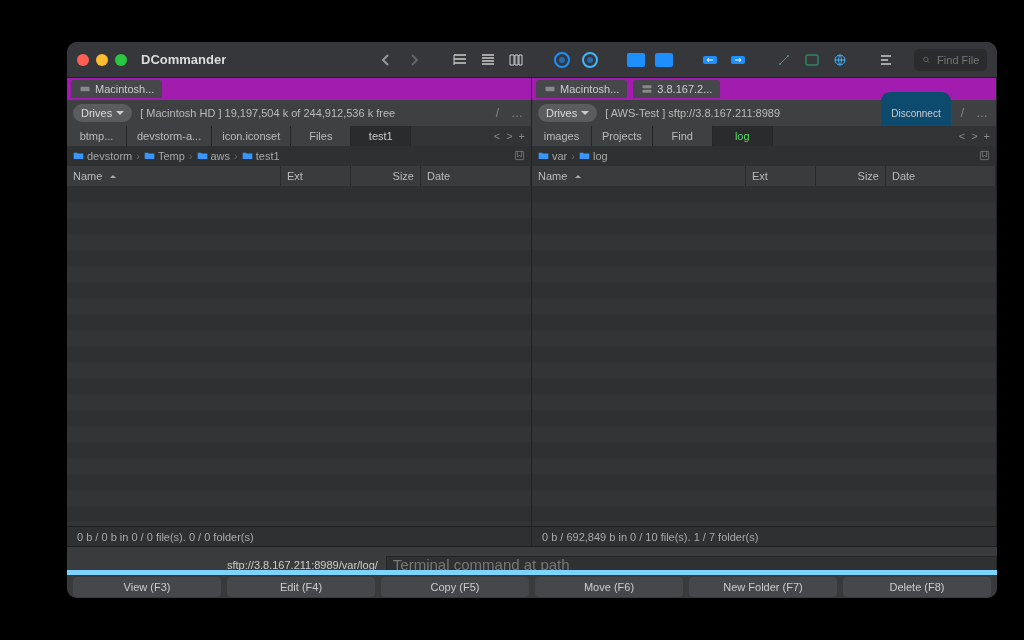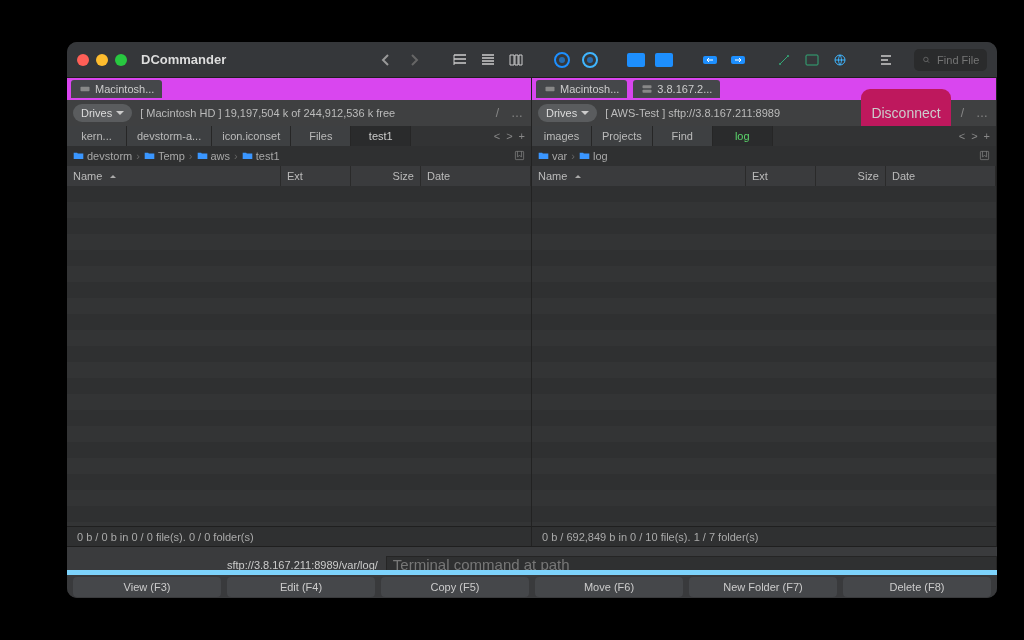--- a/index.html
+++ b/index.html
@@ -38,37 +38,37 @@
   .tb-btn svg { width:16px; height:16px; }
   .search-box {
     display:flex; align-items:center; gap:6px;
     background:#2a2b2c; border-radius:5px; padding:3px 8px;
     color:#8a8a8a; width:110px; height:22px;
   }
   .search-box svg{width:12px;height:12px}
   .search-box input{background:none;border:none;outline:none;color:#ccc;font-size:11px;width:100%}
 
   
-  .device-row { height:22px; background:#d946ef; display:flex; }
+  .device-row { height:22px; background:#a21caf; display:flex; }
   .device-half { flex:1; display:flex; align-items:center; gap:6px; padding:0 4px; border-right:1px solid #222;}
   .device-tab {
     display:flex; align-items:center; gap:4px;
     background:#45474a; height:18px; padding:0 8px;
     border-radius:3px 3px 0 0; font-size:11px; color:#ccc;
   }
   .device-tab svg{width:12px;height:12px}
   
   .info-row { height:26px; display:flex; }
   .info-half { flex:1; display:flex; align-items:center; gap:8px; padding:0 6px; border-right:1px solid #222; background:#3f4041;}
   .drives-btn {
     background:#5a5c5e; padding:2px 8px; border-radius:9px; font-size:11px; color:#ddd;
     display:flex; align-items:center; gap:4px; height:18px;
   }
   .drives-btn::after{content:"";border:4px solid transparent;border-top-color:#ccc;margin-top:4px}
-  .pill-btn{background:#be185d;border-radius:9px;padding:16px 10px;font-size:14px;color:#ccc}
+  .pill-btn{background:#0c4a6e;border-radius:9px;padding:16px 10px;font-size:10px;color:#ccc}
   .chev{color:#888;font-size:12px;padding:0 2px}
   .info-text{font-size:11px;color:#bbb;white-space:nowrap;overflow:hidden}
 
   
   .dtabs-row{height:20px;display:flex}
   .dtabs-half{flex:1;display:flex;align-items:stretch;border-right:1px solid #222;background:#323334;font-size:11px}
   .dtab{padding:0 10px;display:flex;align-items:center;background:#3e4042;border-right:1px solid #262626;color:#bbb; min-width:60px; justify-content:center}
   .dtab.active{color:#5ad46a;background:#2a2b2c}
   .dtab.active-left{color:#ccc;background:#2a2b2c}
   .dtabs-ctrl{display:flex;align-items:center;padding:0 6px;gap:6px;color:#888}
@@ -275,21 +275,21 @@
       <div class="info-text">[ AWS-Test ]  sftp://3.8.167.211:8989</div>
       <div style="flex:1"></div>
       <div class="pill-btn">Disconnect</div>
       <span class="chev">/</span>
       <span class="chev">…</span>
     </div>
   </div>
 
   <div class="dtabs-row">
     <div class="dtabs-half" id="dtabs-left" style="justify-content: flex-start;">
-        <div class="dtab">kern...</div>
+        <div class="dtab">btmp...</div>
         <div class="dtab">devstorm-a...</div>
         <div class="dtab">icon.iconset</div>
         <div class="dtab">Files</div>
         <div class="dtab active-left">test1</div>
         <div style="flex: 1 1 0%;"></div>
         <div class="dtabs-ctrl">
           <span>&lt;</span>
           <span>&gt;</span>
           <span>+</span>
         </div>

